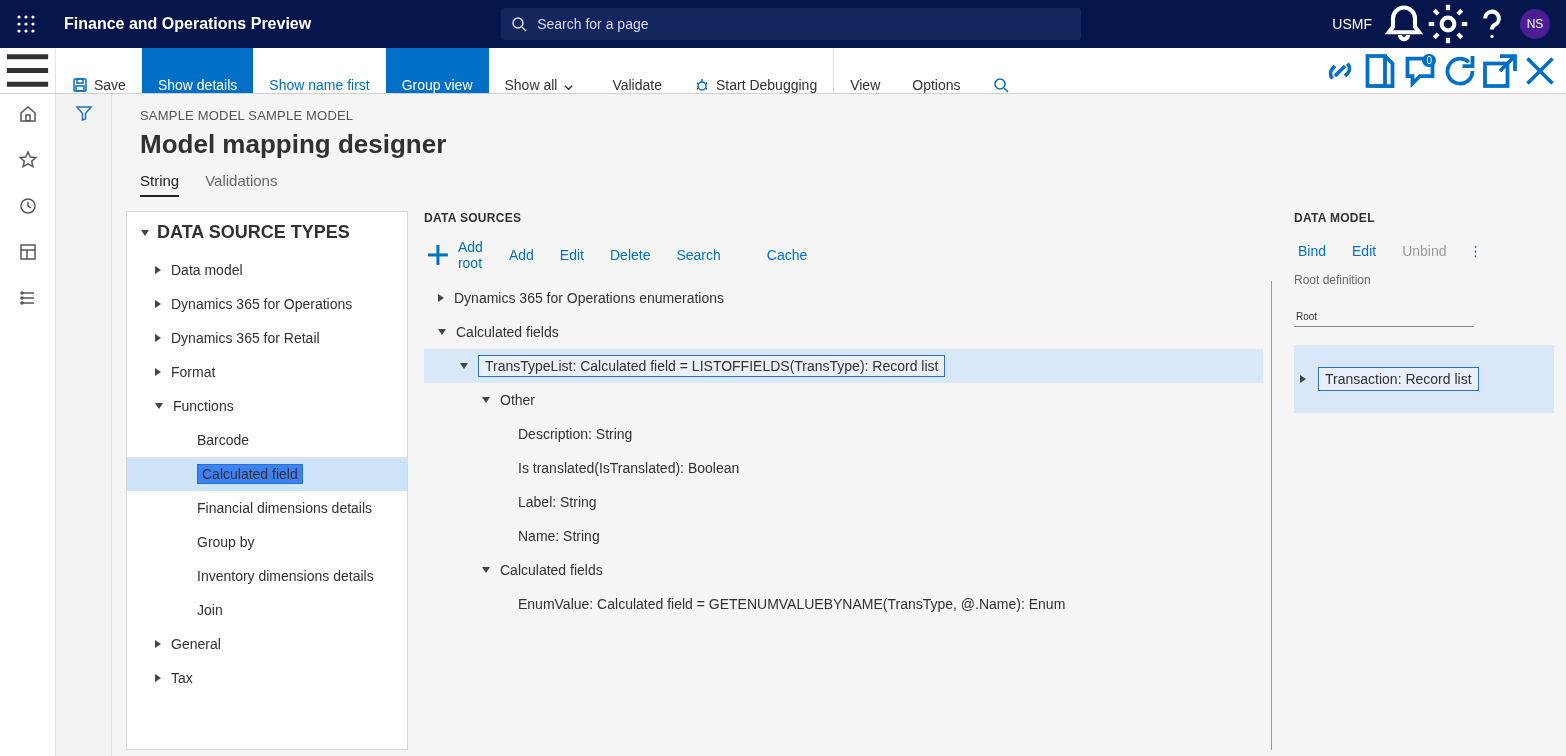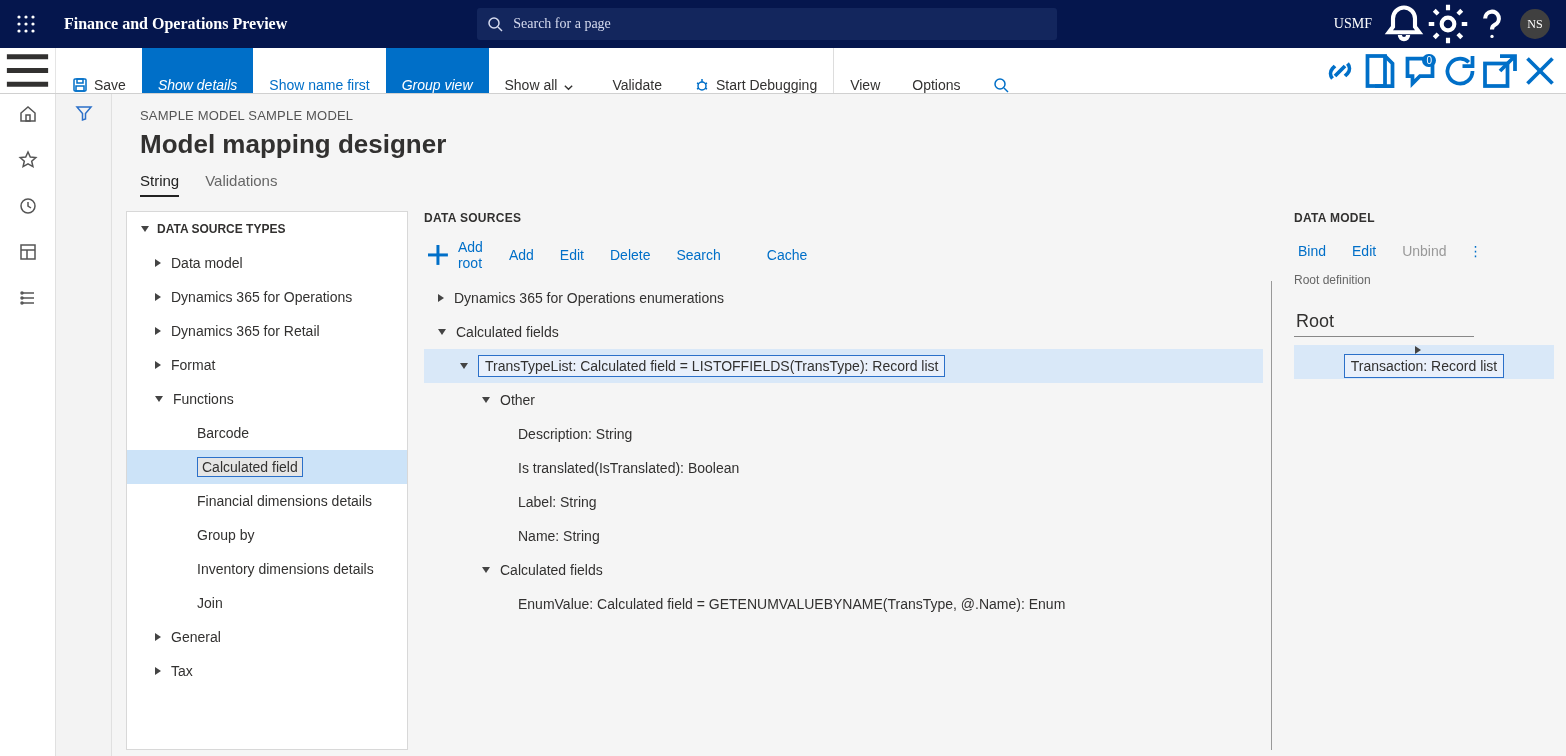--- a/index.html
+++ b/index.html
@@ -1,33 +1,33 @@
 <!DOCTYPE html>
 <html><head>
 <meta charset="utf-8">
 <style>
   * { box-sizing: border-box; margin: 0; padding: 0; }
   html, body { width: 1566px; height: 756px; font-family: "Segoe UI", Arial, sans-serif; font-size: 14px; color: #323130; overflow: hidden; }
-  .topbar { height: 48px; background: #05164d; color: #fff; display: flex; align-items: center; font-family: Liberation Serif, serif; }
+  .topbar { height: 48px; background: #05164d; color: #fff; display: flex; align-items: center; }
   .waffle { width: 52px; display:flex; align-items:center; justify-content:center; }
   .waffle svg { width: 18px; height: 18px; }
   .top-title { font-size: 16px; font-weight: 600; padding-left: 12px; }
   .search-wrap { flex: 0 0 580px; margin-left: 190px; }
   .search-box { height: 32px; background: #13265d; border-radius: 3px; display:flex; align-items:center; padding: 0 10px; color: #d6dbef; }
   .search-box svg { width:16px; height:16px; margin-right:10px; }
   .top-right { margin-left: auto; display:flex; align-items:center; padding-right: 8px; }
   .top-right .txt { font-size: 14px; padding: 0 10px; }
   .top-icon { width: 44px; height: 48px; display:flex; align-items:center; justify-content:center; }
-  .avatar { width: 30px; height: 30px; border-radius: 50%; background: #404040; color:#fff; display:flex; align-items:center; justify-content:center; font-size:12px; margin-left:6px; margin-right:8px; }
+  .avatar { width: 30px; height: 30px; border-radius: 50%; background: #4c1d95; color:#fff; display:flex; align-items:center; justify-content:center; font-size:12px; margin-left:6px; margin-right:8px; }
 
   .action-bar { height: 46px; background: #fff; border-bottom: 1px solid #d0d0d0; display:flex; align-items:stretch; }
   .left-ham { width: 56px; display:flex; align-items:center; justify-content:center; border-right:1px solid #e5e5e5; }
   .ab-btn { display:flex; align-items:flex-end; padding: 0 16px; font-size:14px; color:#323130; border-right:0; cursor:pointer; white-space:nowrap; }
   .ab-btn svg { width:16px; height:16px; margin-right:6px; }
-  .ab-btn.blue { color:#fff; background:#006fc8;font-style:italic; }
+  .ab-btn.blue { color:#fff; background:#006fc8; }
   .ab-btn.link { color:#006fc8; }
   .ab-right { margin-left:auto; display:flex; align-items:center; padding-right:6px; }
   .ab-icon { width:40px; height:46px; display:flex; align-items:center; justify-content:center; color:#006fc8; position:relative; cursor:pointer; }
   .badge { position:absolute; top:6px; right:4px; background:#006fc8; color:#fff; font-size:10px; border-radius:8px; padding:0 4px; line-height:13px; }
 
   .body-row { display:flex; height: calc(756px - 48px - 46px); background:#f5f5f5; }
   .nav-rail { width:56px; background:#fff; border-right:1px solid #e0e0e0; display:flex; flex-direction:column; align-items:center; padding-top:10px; gap:26px; }
   .nav-rail .rail-icon { width:20px; height:20px; color:#555; }
 
   .filter-col { width:56px; background:#f3f3f3; border-right:1px solid #e0e0e0; display:flex; justify-content:center; padding-top:10px; }
@@ -37,50 +37,50 @@
   .crumb { font-size:13px; color:#555; padding: 14px 0 4px 28px; letter-spacing: .2px; }
   .page-title { font-size: 26px; font-weight:600; padding: 2px 0 12px 28px; }
 
   .tabs { display:flex; gap:26px; padding-left:28px; border-bottom:0; }
   .tab { font-size:15px; color:#666; padding-bottom:6px; cursor:pointer; }
   .tab.active { color:#222; border-bottom:2px solid #222; font-weight:500; }
 
   .columns { flex:1; display:flex; overflow:hidden; padding: 14px 12px 6px 14px; gap:0; }
 
   .col-types { width:282px; background:#fff; border:1px solid #d8d8d8; overflow:auto; font-size:14px; }
-  .types-hdr { display:flex; align-items:center; font-size:12px; font-weight:700; padding:10px 10px 10px 14px; }
+  .types-hdr { display:flex; align-items:center; font-size:18px; font-weight:700; padding:10px 10px 10px 14px; }
   .caret { display:inline-block; width:0; height:0; margin-right:8px; }
   .caret.down { border-left:4px solid transparent; border-right:4px solid transparent; border-top:6px solid #444; }
   .caret.right { border-top:4px solid transparent; border-bottom:4px solid transparent; border-left:6px solid #444; }
   .t-row { display:flex; align-items:center; height:34px; padding-left:28px; cursor:pointer; }
   .t-row.deeper { padding-left:54px; }
   .t-row .caret { margin-right:10px; }
   .t-row.noc .caret { visibility:hidden; }
   .t-row.sel { background:#cce3f8; }
-  .t-row.sel .cell-lbl { border:1px solid #2b70c9; background:#e5e5e5; padding:1px 4px; }
+  .t-row.sel .cell-lbl { border:1px solid #2b70c9; background:#3b82f6; padding:1px 4px; }
 
   .col-sources { flex:1; min-width:0; padding: 0 12px 0 16px; display:flex; flex-direction:column; }
   .sec-hdr { font-size:12px; font-weight:700; letter-spacing:.3px; margin-bottom:10px; }
   .src-actions { display:flex; gap:20px; align-items:center; padding: 4px 0 10px 0; color:#006fc8; }
   .src-actions .act { display:flex; align-items:center; gap:6px; cursor:pointer; font-size:14px; }
   .src-tree { flex:1; overflow:auto; border-right:1px solid #999; padding-right:8px; }
   .s-row { display:flex; align-items:center; height:34px; font-size:14px; }
   .s-row .caret { margin-right:10px; }
   .ind-1 { padding-left:14px; } .ind-2 { padding-left:36px; } .ind-3 { padding-left:58px; }
   .ind-4 { padding-left:80px; }
   .s-row.sel-row { background:#d9e8f8; }
   .s-row .boxed { border:1px solid #2b70c9; background:#e9f0fb; padding:2px 6px; }
 
   .col-model { width:270px; padding-left:10px; display:flex; flex-direction:column; }
   .model-actions { display:flex; gap:22px; align-items:center; margin:8px 0 14px 0; font-size:14px; }
   .model-actions .mact { display:flex; align-items:center; gap:4px; color:#006fc8; cursor:pointer; }
   .model-actions .mact.dis { color:#999; cursor:default; }
   .rd-label { font-size:12px; color:#666; margin-bottom:20px; }
-  .rd-value { border-bottom:1px solid #888; width:180px; padding:4px 2px 4px 2px; font-size:18px; margin-bottom:8px; }
-  .model-tree { background:#d9e8f8; padding:1px 6px; display:flex; align-items:center;flex-direction:column; }
+  .rd-value { border-bottom:1px solid #888; width:180px; padding:4px 2px 4px 2px; font-size:10px; margin-bottom:18px; }
+  .model-tree { background:#d9e8f8; padding:22px 6px; display:flex; align-items:center; }
   .model-tree .boxed { border:1px solid #2b70c9; background:#e9f0fb; padding:3px 6px; font-size:14px; }
 
   
   svg { stroke: currentColor; fill: none; stroke-width: 1.5; }
 </style>
 </head>
 <body>
 
 <div class="topbar">
   <div class="waffle">

